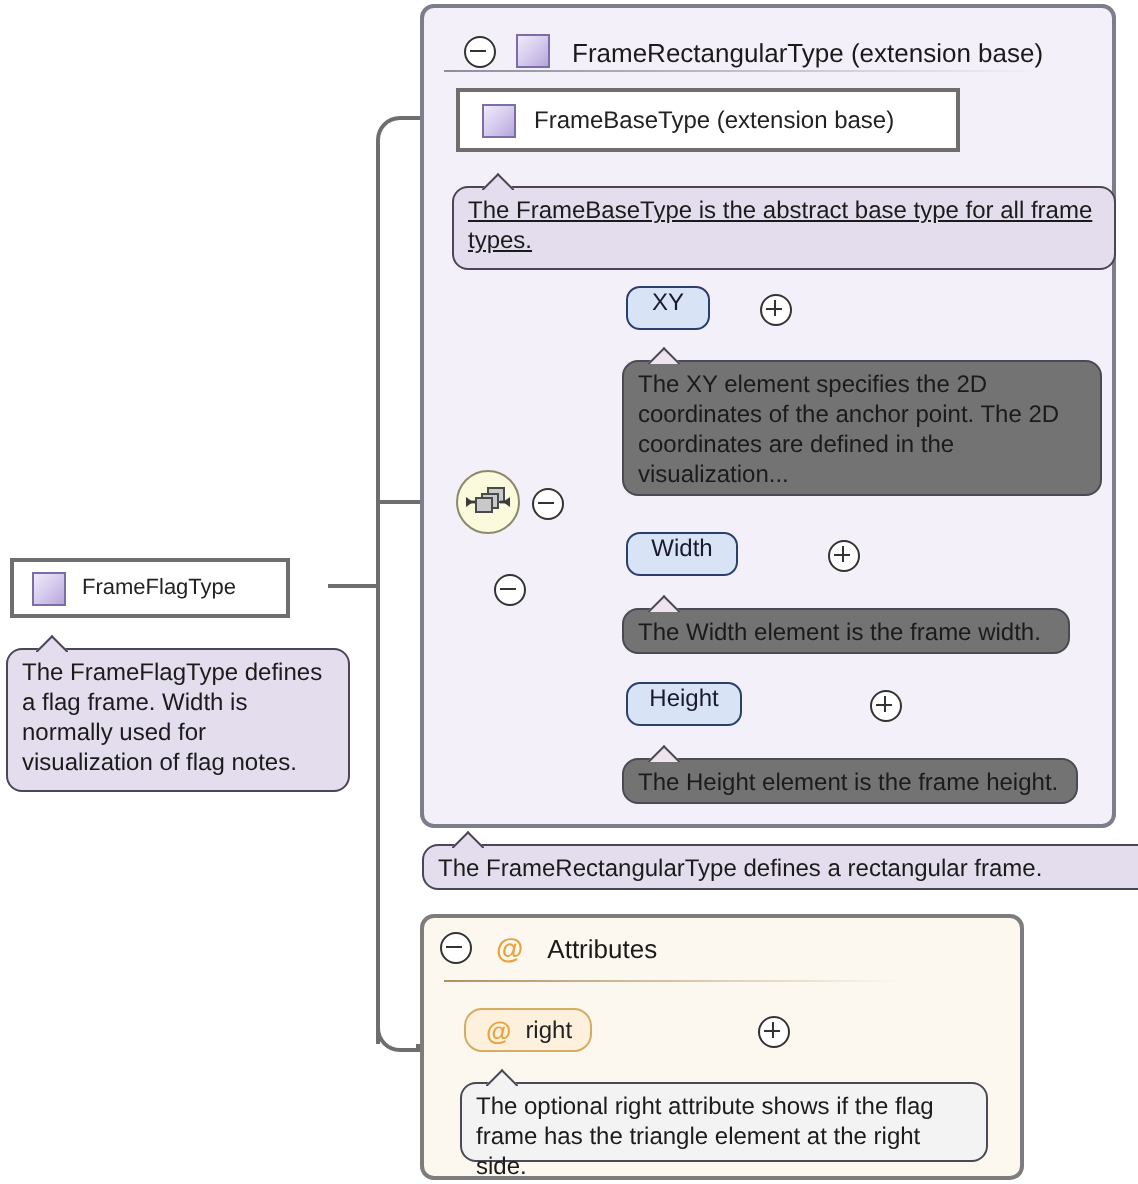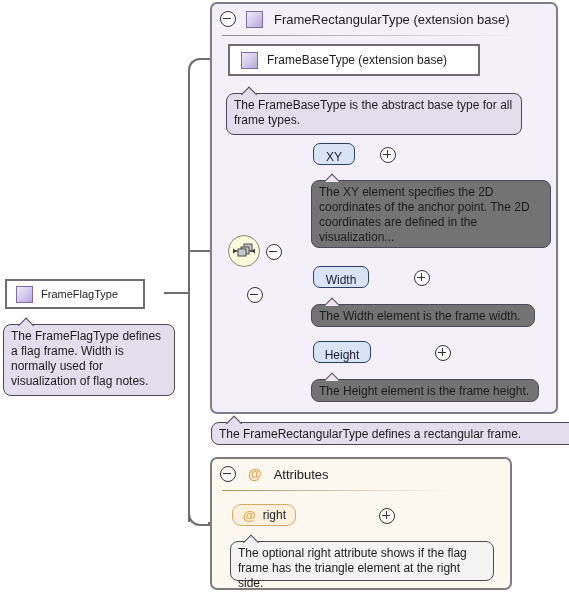--- a/index.html
+++ b/index.html
@@ -45,23 +45,23 @@
     border: 2px solid #7d7d8c;
     border-radius: 7px;
     box-sizing: border-box;
   }
   #frame-rect-header {
     position: absolute;
     left: 0; top: 0;
     width: 100%;
     height: 30px;
     display: flex;
-    align-items: center;
-    box-sizing: border-box;
-    padding-left: 8px;
+    align-items: flex-end;
+    box-sizing: border-box;
+    padding-left: 20px;
   }
   #frame-rect-divider {
     position: absolute;
     left: 10px;
     top: 31px;
     width: 300px;
     height: 1px;
     background: linear-gradient(to right, #8d8d9c, rgba(180,180,195,0));
   }
 
@@ -175,21 +175,21 @@
   }
 
   
   .element-pill {
     background: #d8e4f6;
     border: 1px solid #2a3f6b;
     border-radius: 7px;
     box-sizing: border-box;
     height: 22px;
     display: flex;
-    align-items: flex-end;
+    align-items: flex-start;
     justify-content: center;
     padding: 0 9px;
     font-size: 12px;
     color: #1a1a2e;
   }
   
   .attr-pill {
     background: #fdf1dd;
     border: 1px solid #d8ab63;
     border-radius: 9px;
@@ -301,21 +301,21 @@
   <div id="frame-rect-divider"></div>
 </div>
 
 
 <div class="type-box abs" id="frame-base-box">
   <span class="type-swatch"></span>
   <span>FrameBaseType (extension base)</span>
 </div>
 
 
-<div class="balloon purple abs" style="left:226px; top:93px; width:296px; height:42px;">
+<div class="balloon purple abs" style="left:226px; top:93px; width:332px; height:42px;text-decoration:underline;">
   <span class="notch" style="left:14px;"></span>
   <span>The FrameBaseType is the abstract base type for all frame types.</span>
 </div>
 
 
 <div class="abs" id="sequence-node">
   <svg width="30" height="30" viewBox="0 0 30 30">
     <line x1="4" y1="15" x2="9" y2="15" stroke="#3b3b3b" stroke-width="1.4"></line>
     <polygon points="4,12.5 7.5,15 4,17.5" fill="#3b3b3b"></polygon>
     <rect x="15" y="8" width="8" height="7" fill="#c9c9c9" stroke="#4a4a4a" stroke-width="1"></rect>

